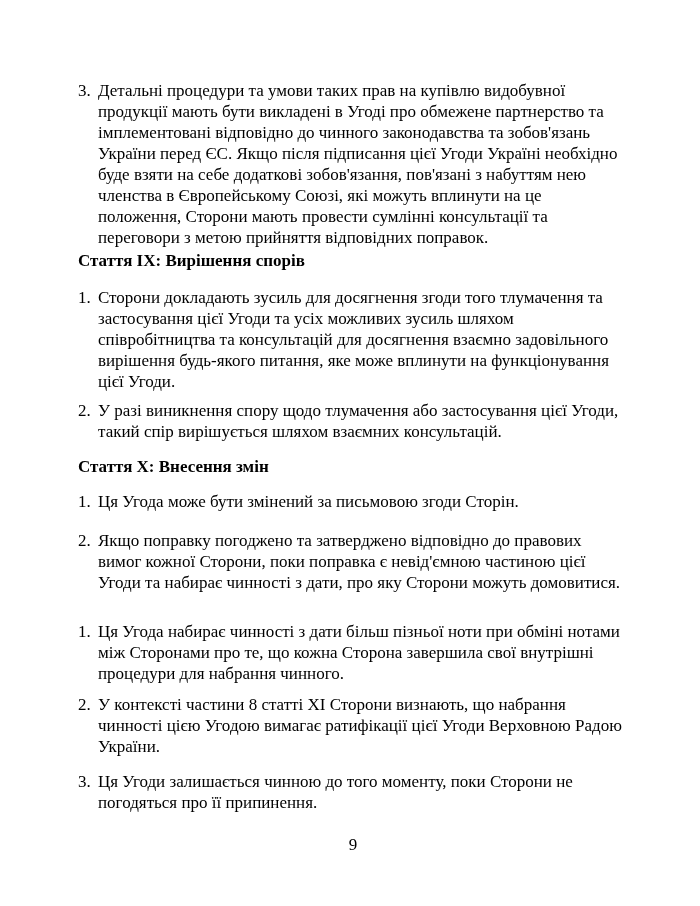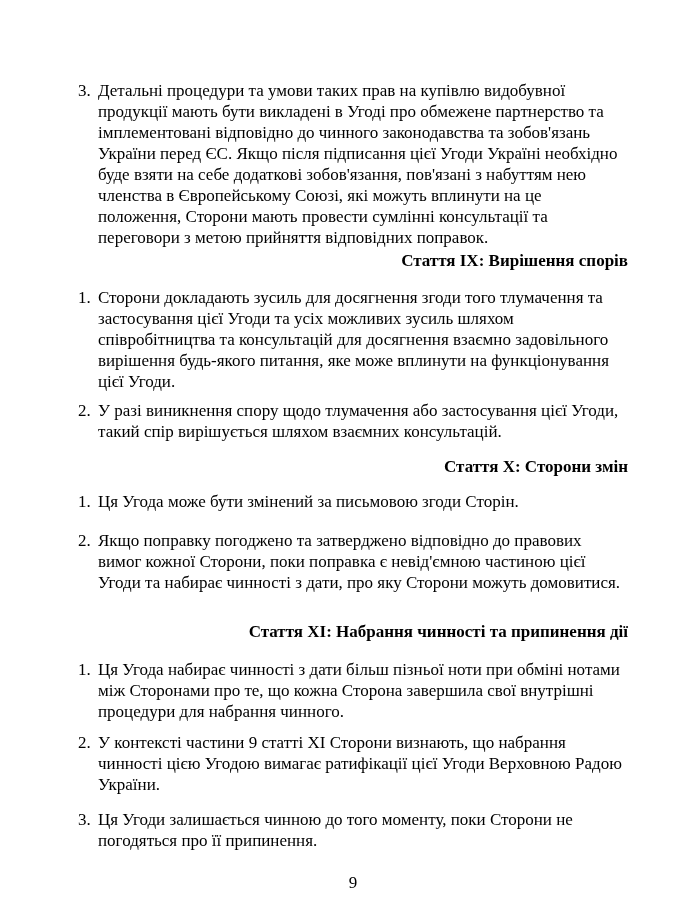--- a/index.html
+++ b/index.html
@@ -32,21 +32,21 @@
     width: 20px;
   }
   .li .li-text {
     width: 528px;
   }
   .heading {
     margin: 0;
     font-size: 17px;
     line-height: 21px;
     font-weight: bold;
-    text-align: right;
+    text-align: left;
     width: 550px;
   }
   .mb2  { margin-bottom: 2px; }
   .mb8  { margin-bottom: 8px; }
   .mb10 { margin-bottom: 10px; }
   .mb14 { margin-bottom: 14px; }
   .mb16 { margin-bottom: 16px; }
   .mb17 { margin-bottom: 17px; }
   .mb18 { margin-bottom: 18px; }
   .mb21 { margin-bottom: 21px; }
@@ -71,42 +71,41 @@
   <div class="li mb8">
     <span class="marker">1.</span>
     <span class="li-text">Сторони докладають зусиль для досягнення згоди того тлумачення та застосування цієї Угоди та усіх можливих зусиль шляхом співробітництва та консультацій для досягнення взаємно задовільного вирішення будь-якого питання, яке може вплинути на функціонування цієї Угоди.</span>
   </div>
 
   <div class="li mb14">
     <span class="marker">2.</span>
     <span class="li-text">У разі виникнення спору щодо тлумачення або застосування цієї Угоди, такий спір вирішується шляхом взаємних консультацій.</span>
   </div>
 
-  <h2 class="heading mb14">Стаття X: Сторони змін</h2>
+  <h2 class="heading mb14">Стаття X: Внесення змін</h2>
 
   <div class="li mb18">
     <span class="marker">1.</span>
     <span class="li-text">Ця Угода може бути змінений за письмовою згоди Сторін.</span>
   </div>
 
   <div class="li mb28">
     <span class="marker">2.</span>
     <span class="li-text">Якщо поправку погоджено та затверджено відповідно до правових вимог кожної Сторони, поки поправка є невід'ємною частиною цієї Угоди та набирає чинності з дати, про яку Сторони можуть домовитися.</span>
   </div>
 
-  <h2 class="heading mb17">Стаття XI: Набрання чинності та припинення дії</h2>
 
   <div class="li mb10">
     <span class="marker">1.</span>
     <span class="li-text">Ця Угода набирає чинності з дати більш пізньої ноти при обміні нотами між Сторонами про те, що кожна Сторона завершила свої внутрішні процедури для набрання чинного.</span>
   </div>
 
   <div class="li mb14">
     <span class="marker">2.</span>
-    <span class="li-text">У контексті частини 9 статті XI Сторони визнають, що набрання чинності цією Угодою вимагає ратифікації цієї Угоди Верховною Радою України.</span>
+    <span class="li-text">У контексті частини 8 статті XI Сторони визнають, що набрання чинності цією Угодою вимагає ратифікації цієї Угоди Верховною Радою України.</span>
   </div>
 
   <div class="li mb21">
     <span class="marker">3.</span>
     <span class="li-text">Ця Угоди залишається чинною до того моменту, поки Сторони не погодяться про її припинення.</span>
   </div>
 
   <div class="pageno">9</div>
 
 </div>

